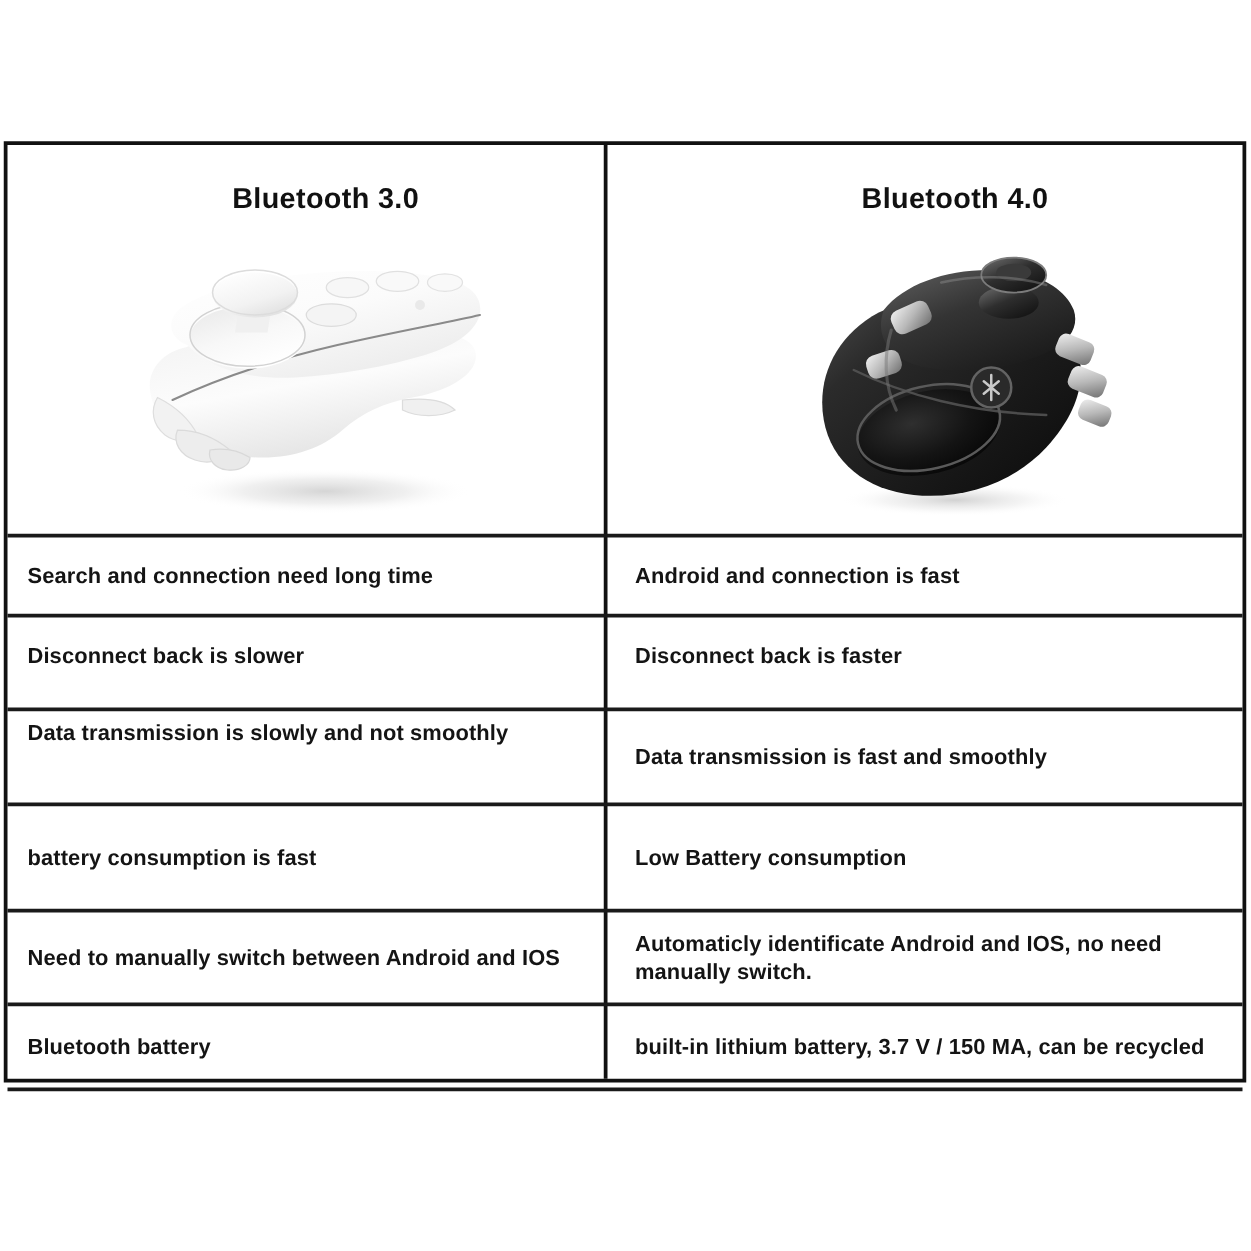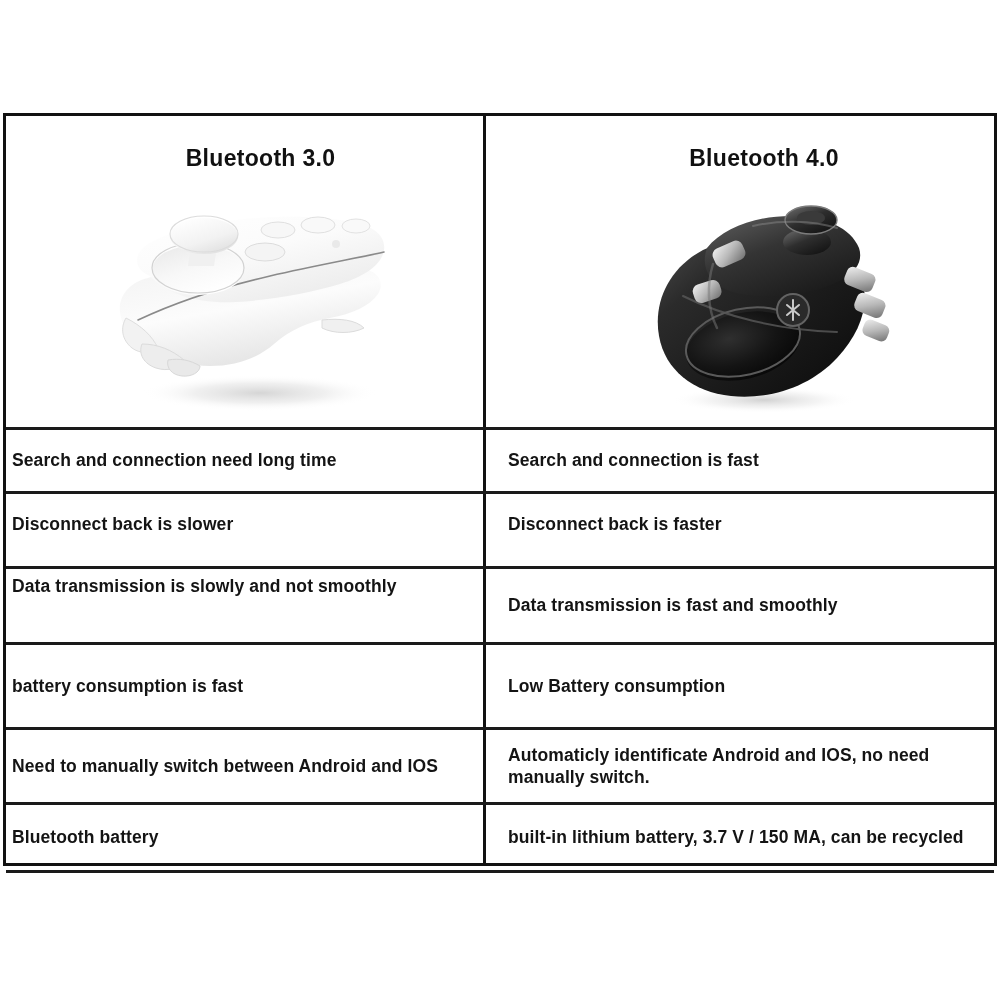--- a/index.html
+++ b/index.html
@@ -92,21 +92,21 @@
     position: absolute;
     box-sizing: border-box;
     display: flex;
     align-items: center;
     font-size: 17.5px;
     font-weight: bold;
     color: #141414;
     line-height: 1.28;
     letter-spacing: 0.1px;
   }
-  .cell.left  { left: 0;     width: 477px; padding-left: 6px;  padding-right: 8px; }
+  .cell.left  { left: 0;     width: 477px; padding-left: 16px;  padding-right: 8px; }
   .cell.right { left: 480px; width: 514px; padding-left: 22px; padding-right: 10px; }
 
   
   .r1 { top: 314px; height: 61px; }
   .r2 { top: 378px; height: 60px; }
   .r3 { top: 453px; height: 73px; text-align: right; }
   .r4 { top: 529px; height: 82px; }
   .r5 { top: 614px; height: 72px; }
   .r6 { top: 689px; height: 65px; }
   .r7 { top: 757px; height: 60px; }
@@ -294,21 +294,21 @@
             <circle cx="286" cy="132" r="16" fill="#2a2a2a" stroke="#636363" stroke-width="2"></circle>
             <path d="M286 122 L286 142 M280 127 L292 137 M280 137 L292 127" stroke="#c9c9c9" stroke-width="2" fill="none" stroke-linecap="round"></path>
 
             <path d="M206 86 C 200 106, 200 130, 210 150" fill="none" stroke="#777777" stroke-width="2.5" opacity="0.5" stroke-linecap="round"></path>
             <path d="M246 48 C 272 42, 304 42, 330 50" fill="none" stroke="#8d8d8d" stroke-width="2" opacity="0.45" stroke-linecap="round"></path>
           </svg>
         </div>
       </div>
 
       <div class="cell left r1">Search and connection need long time</div>
-      <div class="cell right r1">Search and connection is fast</div>
+      <div class="cell right r1">Android and connection is fast</div>
 
       <div class="cell left r2">Disconnect back is slower</div>
       <div class="cell right r2">Disconnect back is faster</div>
 
       <div class="cell left r3" style="align-items:flex-start; padding-top:6px;">Data transmission is slowly and not smoothly</div>
       <div class="cell right r3" style="align-items:center;border-radius:27px;">Data transmission is fast and smoothly</div>
 
       <div class="cell left r4">battery consumption is fast</div>
       <div class="cell right r4">Low Battery consumption</div>
 

